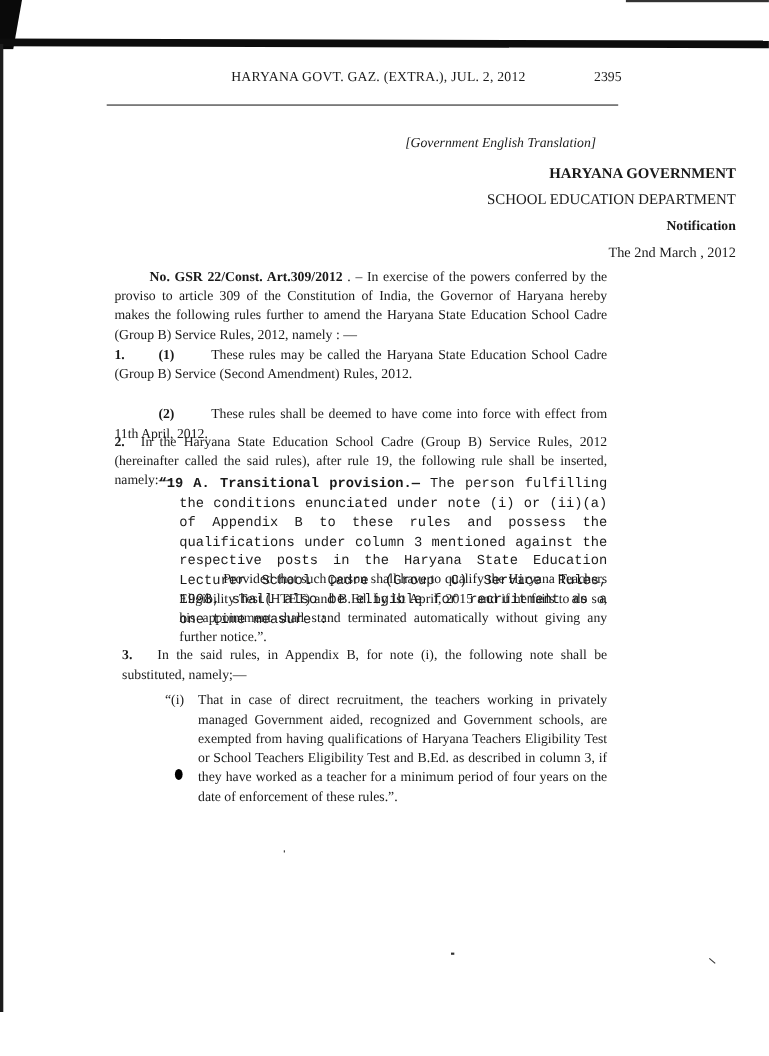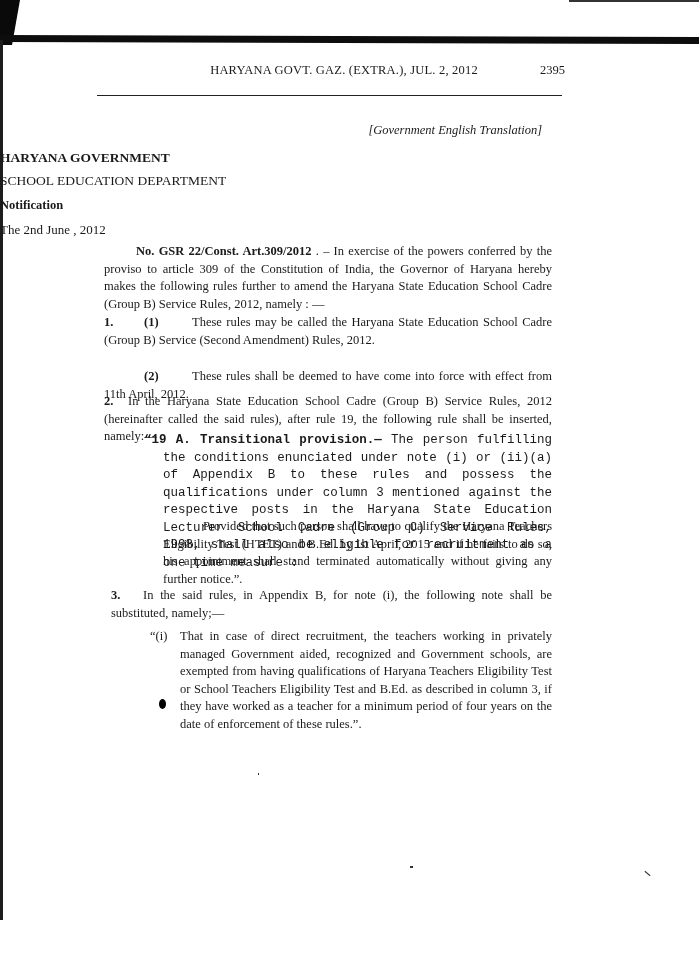--- a/index.html
+++ b/index.html
@@ -9,21 +9,21 @@
          clip-path:polygon(0 0,100% 0,60% 100%,0 100%); }
   .scan-top-edge { position:absolute; left:0; top:36px; width:699px; height:7px; background:#0d0d0d;
          transform:skewY(0.15deg); }
   .scan-top-right { position:absolute; right:0; top:0; width:130px; height:2px; background:#333; }
   .scan-left-edge { position:absolute; left:0; top:40px; width:3px; height:880px; background:#1c1c1c; }
   .gz-header { position:absolute; left:209px; top:63px; width:270px; text-align:center; font-size:12.5px;
          letter-spacing:0.2px; line-height:14px; }
   .page-number { position:absolute; left:540px; top:63px; font-size:12.5px; }
   .header-rule { position:absolute; left:97px; top:95px; width:465px; height:1px; background:#222; }
   .translation-note { position:absolute; right:157px; top:123px; font-style:italic; font-size:12.5px; }
-  .center { position:absolute; left:0; width:669px; text-align:left; }
+  .center { position:absolute; left:0; width:669px; text-align:right; }
   .gov-title { top:150px; font-weight:bold; font-size:13.5px; }
   .dept-title { top:173px; font-size:13.5px; }
   .notif-title { top:198px; font-weight:bold; font-size:12.5px; }
   .date-line { top:222px; font-size:13px; }
   .para { position:absolute; font-size:12.5px; line-height:17.5px; text-align:justify; }
   .b { font-weight:bold; }
   .indent { display:inline-block; }
   .bullet-mark { position:absolute; left:159px; top:699px; width:7px; height:10px; border-radius:50%; background:#000; }
   .speck { position:absolute; background:#333; }
 </style>
@@ -39,21 +39,21 @@
   <div>HARYANA GOVT. GAZ. (EXTRA.),  JUL. 2, 2012</div>
 </div>
 <div class="page-number">2395</div>
 <div class="header-rule"></div>
 
 <div class="translation-note">[Government English Translation]</div>
 
 <div class="center gov-title">HARYANA GOVERNMENT</div>
 <div class="center dept-title">SCHOOL EDUCATION DEPARTMENT</div>
 <div class="center notif-title">Notification</div>
-<div class="center date-line">The 2nd  June , 2012</div>
+<div class="center date-line">The 2nd  March , 2012</div>
 
 <div class="para" style="left:104px; top:243px; width:448px; text-indent:32px;">
   <span class="b">No. GSR 22/Const. Art.309/2012</span><span> . – In exercise of the powers conferred by the proviso to article 309 of the Constitution of India, the Governor of Haryana hereby makes the following rules further to amend the Haryana State Education School Cadre (Group B) Service Rules, 2012, namely : —</span>
 </div>
 
 <div class="para" style="left:104px; top:314px; width:448px;">
   <span class="b indent" style="width:40px;">1.</span><span class="b indent" style="width:48px;">(1)</span><span>These rules may be called the Haryana State Education School Cadre (Group B) Service (Second Amendment) Rules, 2012.</span>
 </div>
 
 <div class="para" style="left:104px; top:368px; width:448px;">

